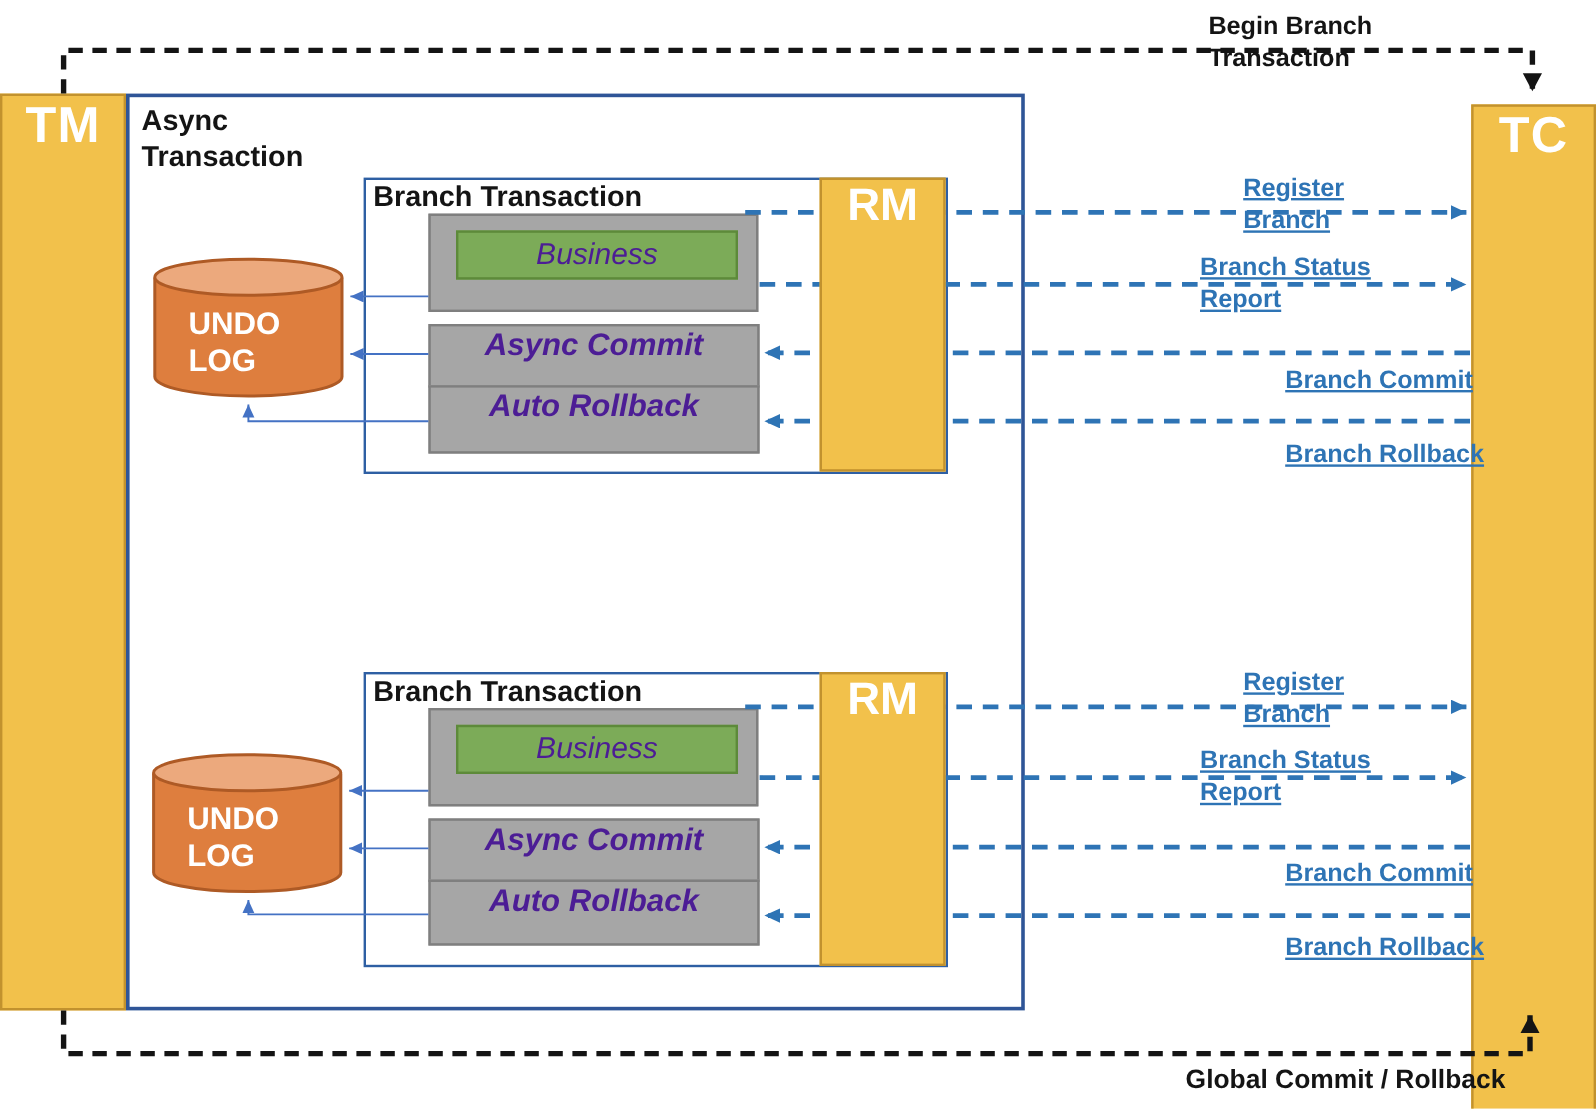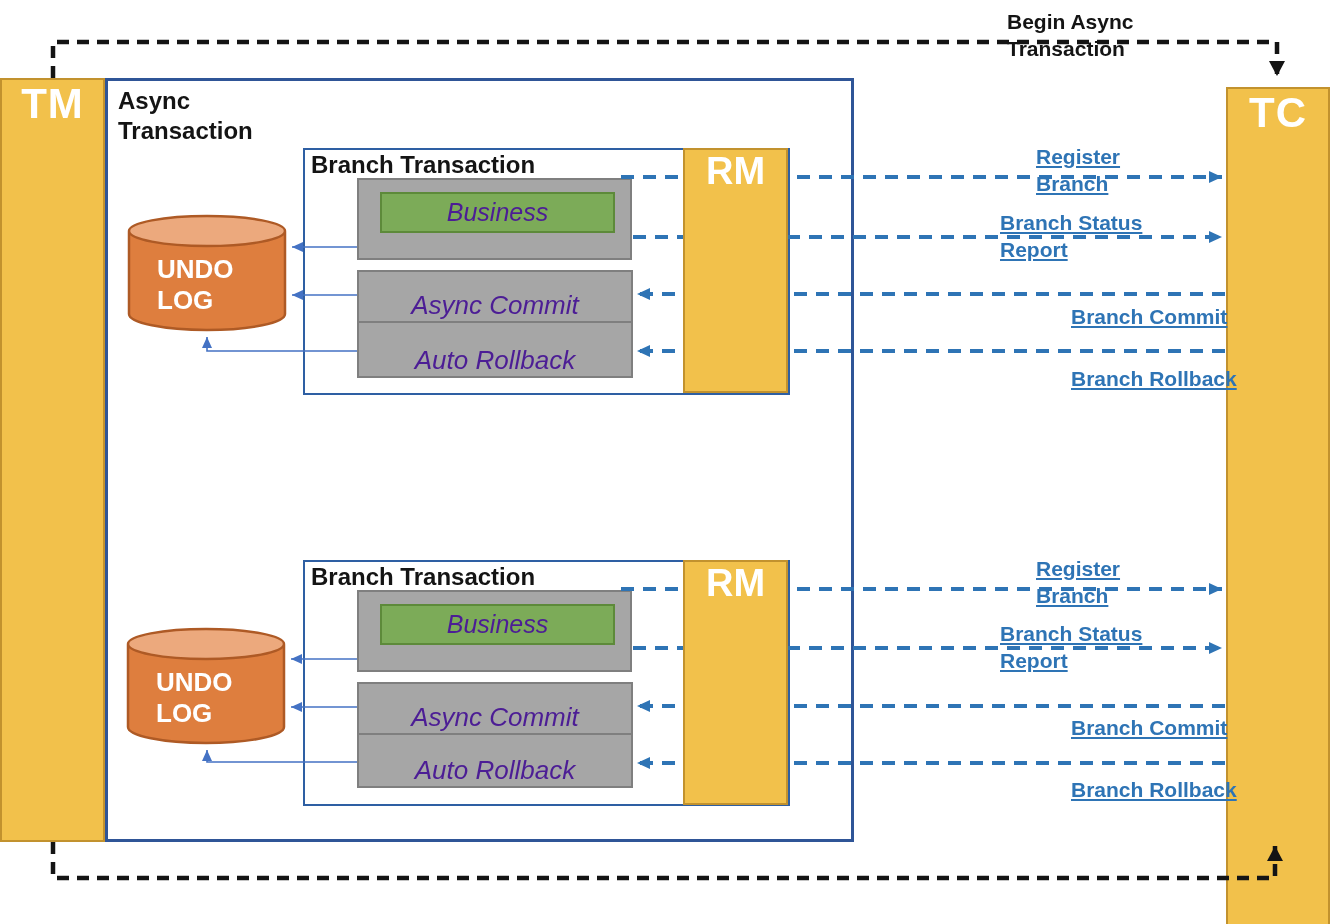--- a/index.html
+++ b/index.html
@@ -16,21 +16,21 @@
   .bar-label{font-size:42px;letter-spacing:1px;}
   .rm-label{font-size:38px;}
   .box-white{
     background:#fff;border:3px solid var(--blue-border);box-sizing:border-box;z-index:1;
   }
   .box-branch{
     background:#fff;border:2px solid var(--branch-border);box-sizing:border-box;z-index:2;
   }
   .box-gray{
     background:var(--gray-fill);border:2px solid var(--gray-border);box-sizing:border-box;
-    display:flex;align-items:flex-end;justify-content:center;z-index:3;
+    display:flex;align-items:flex-start;justify-content:center;z-index:3;font-weight:bold;
   }
   .box-green{
     background:var(--green-fill);border:2px solid var(--green-border);box-sizing:border-box;
     display:flex;align-items:center;justify-content:center;z-index:4;
   }
   .italic-lbl{color:#4c1d95;font-style:italic;font-size:26px;}
   .title-black{color:var(--black-ink);font-weight:bold;font-size:24px;line-height:30px;z-index:3;}
   .edge-black{color:var(--black-ink);font-weight:bold;font-size:21px;line-height:27px;z-index:7;}
   .edge-blue{color:var(--blue-label);font-weight:bold;font-size:21px;line-height:27px;z-index:7;text-decoration:underline;}
   .cyl{z-index:4;}
@@ -140,21 +140,22 @@
 
     <path class="thin-blue" d="M357 247 L292 247" marker-end="url(#mThin)"></path>
     <path class="thin-blue" d="M357 295 L292 295" marker-end="url(#mThin)"></path>
     <path class="thin-blue" d="M357 351 L207 351 L207 337" marker-end="url(#mThin)"></path>
 
     <path class="thin-blue" d="M357 659 L291 659" marker-end="url(#mThin)"></path>
     <path class="thin-blue" d="M357 707 L291 707" marker-end="url(#mThin)"></path>
     <path class="thin-blue" d="M357 762 L207 762 L207 750" marker-end="url(#mThin)"></path>
   </svg>
 
-  <div class="abs edge-black" style="left:1007px;top:8px;width:150px;">Begin Async Transaction</div>
+  <div class="abs edge-black" style="left:1007px;top:8px;width:150px;">Begin Branch Transaction</div>
+  <div class="abs edge-black" style="left:988px;top:886px;font-size:22px;">Global Commit / Rollback</div>
 
   <div class="abs edge-blue" style="left:1036px;top:143px;width:110px;">Register Branch</div>
   <div class="abs edge-blue" style="left:1000px;top:209px;width:150px;">Branch Status Report</div>
   <div class="abs edge-blue" style="left:1071px;top:303px;">Branch Commit</div>
   <div class="abs edge-blue" style="left:1071px;top:365px;">Branch Rollback</div>
 
   <div class="abs edge-blue" style="left:1036px;top:555px;width:110px;">Register Branch</div>
   <div class="abs edge-blue" style="left:1000px;top:620px;width:150px;">Branch Status Report</div>
   <div class="abs edge-blue" style="left:1071px;top:714px;">Branch Commit</div>
   <div class="abs edge-blue" style="left:1071px;top:776px;">Branch Rollback</div>

